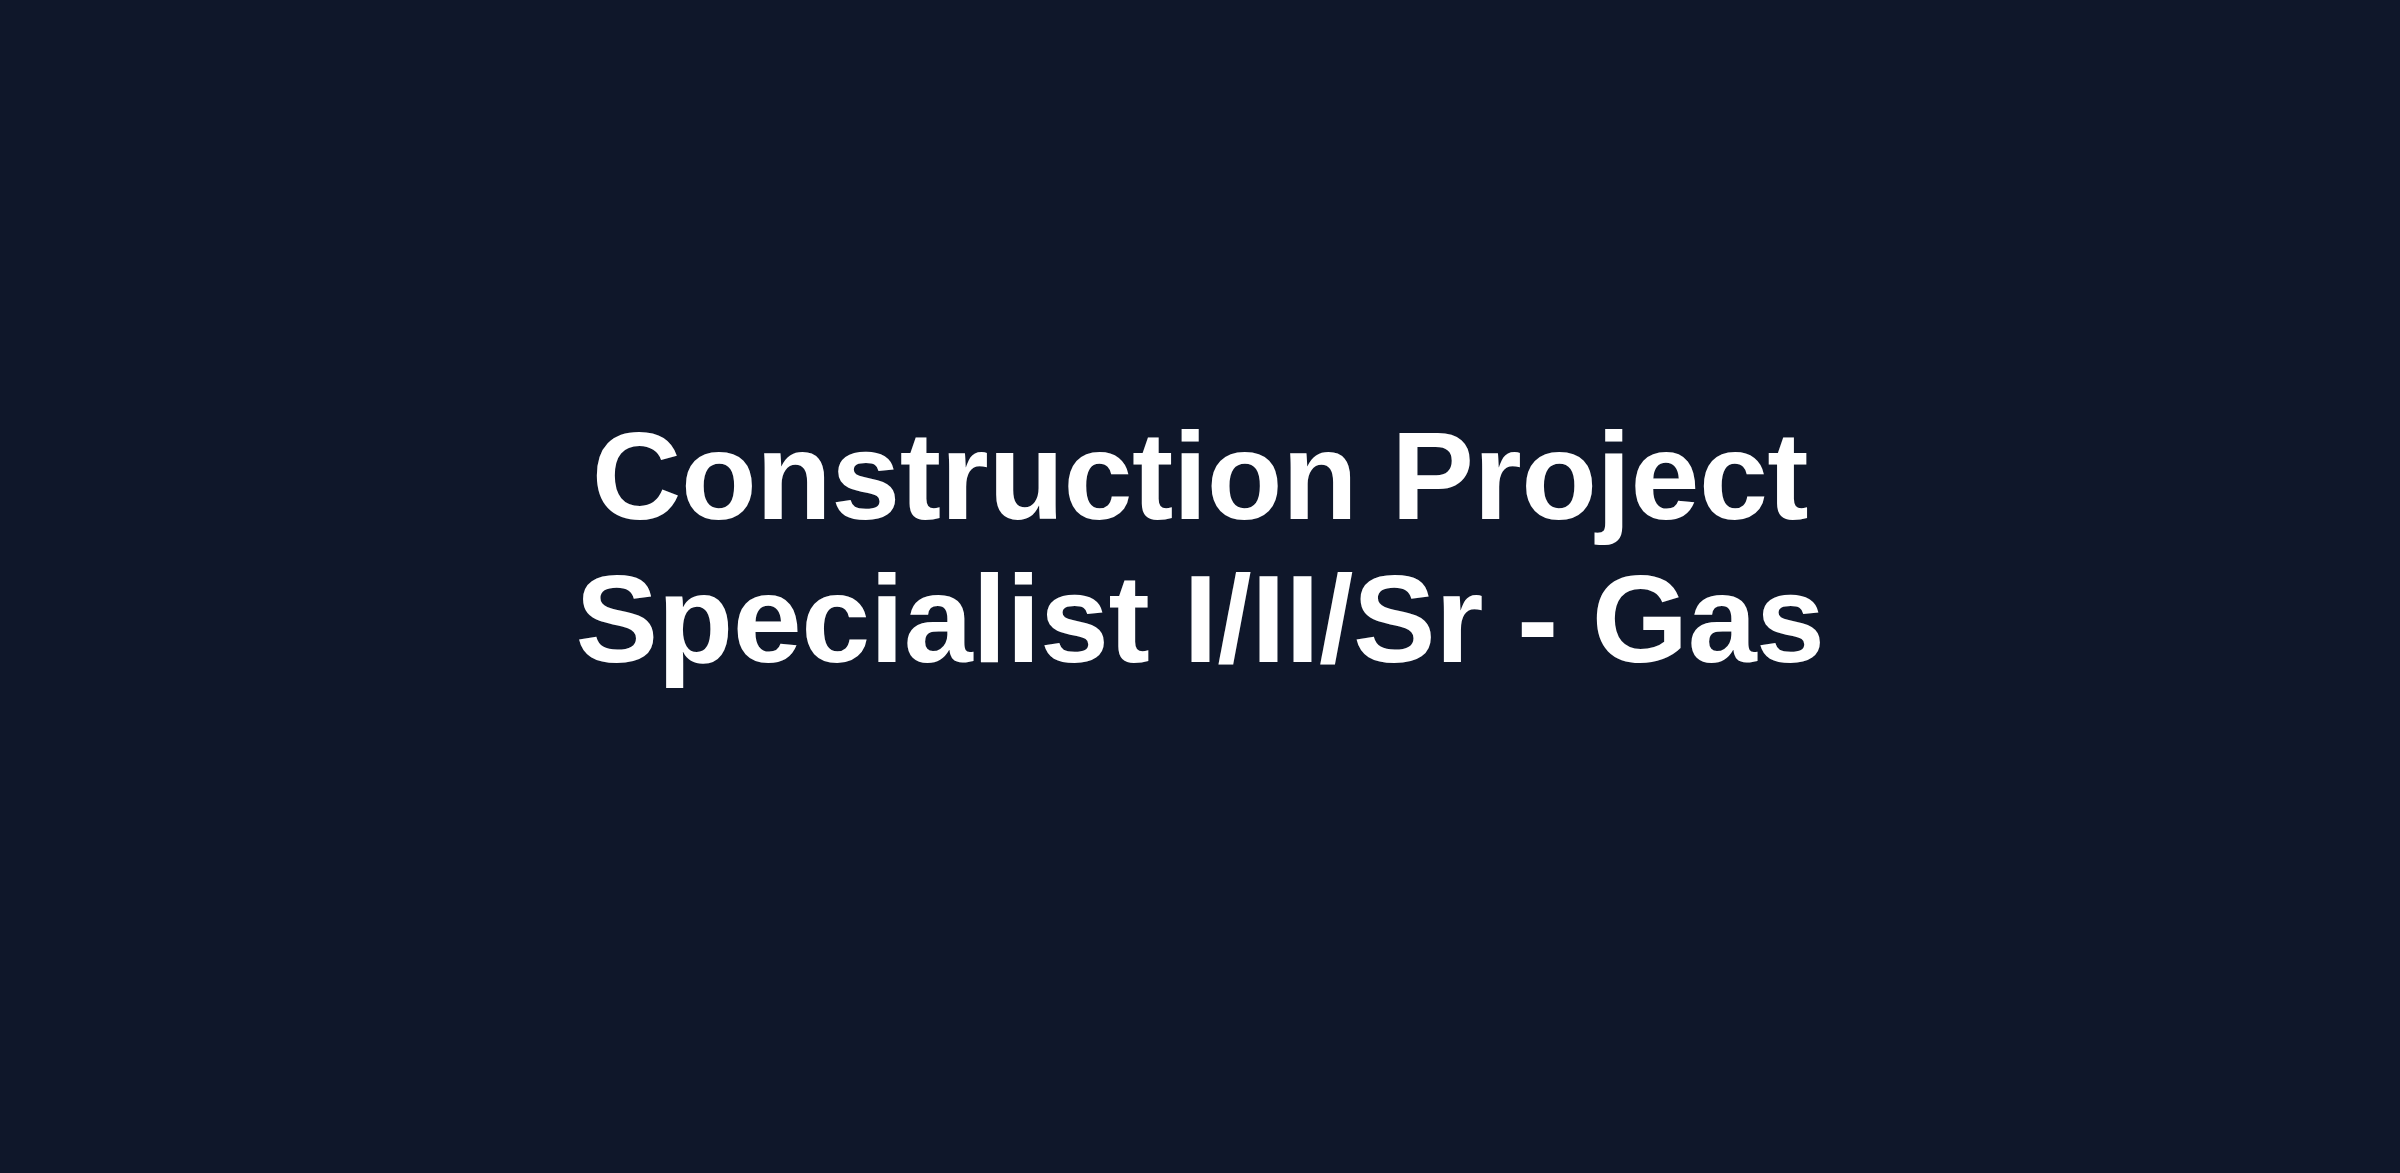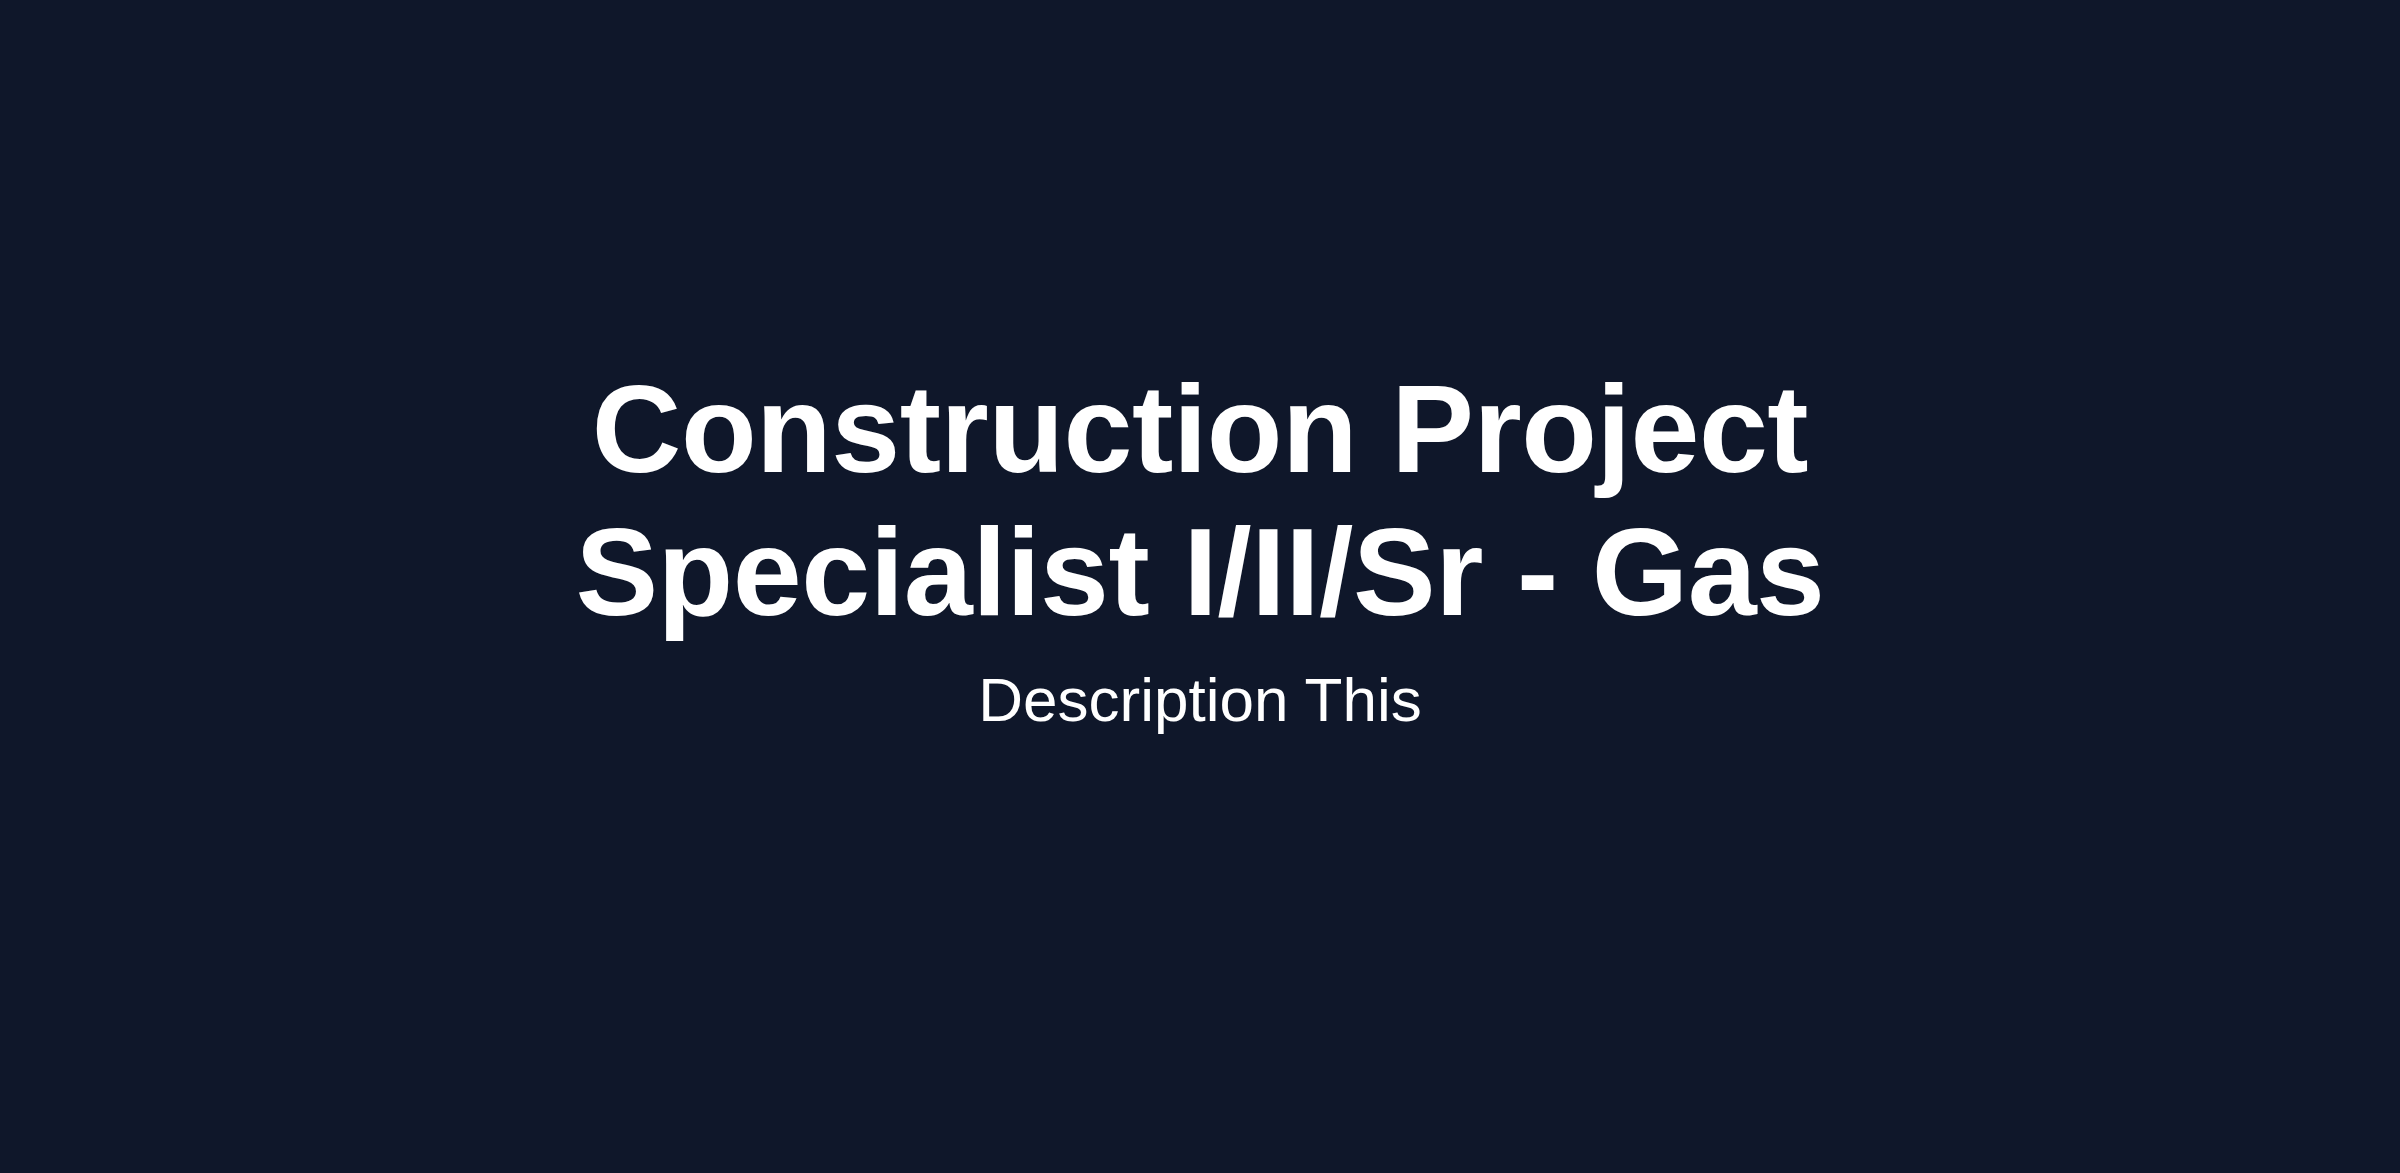--- a/index.html
+++ b/index.html
@@ -71,17 +71,16 @@
 </style>
 </head>
 <body>
 
 <div class="banner" style="background-color: #0f172a; color: rgb(255, 255, 255);">
 
   <div class="banner-inner">
 
     <h1 class="banner-title">Construction Project Specialist I/II/Sr - Gas</h1>
 
-    <p class="banner-subtitle">Description This</p>
 
   </div>
 
 </div>
 
 </body></html>

